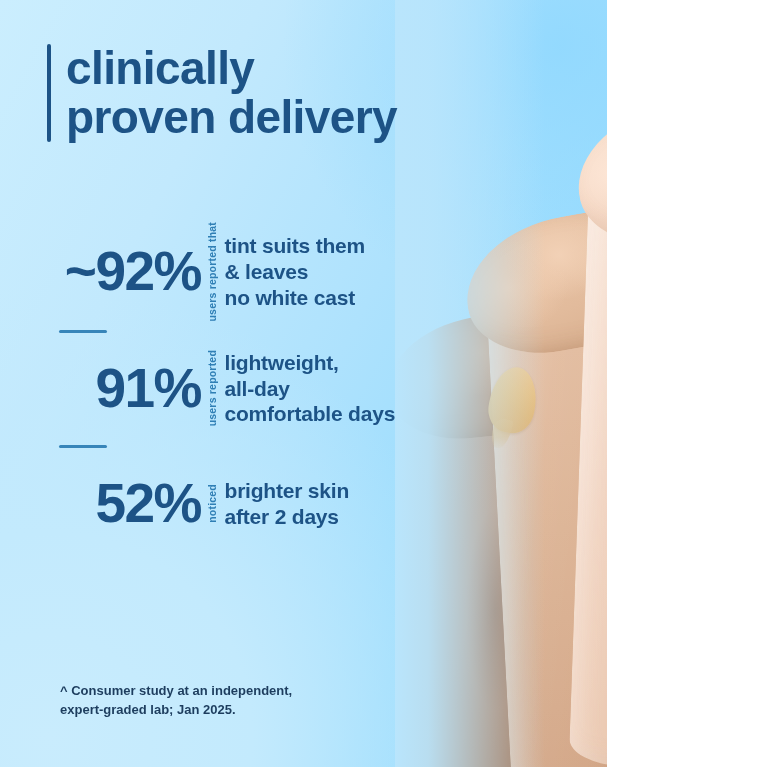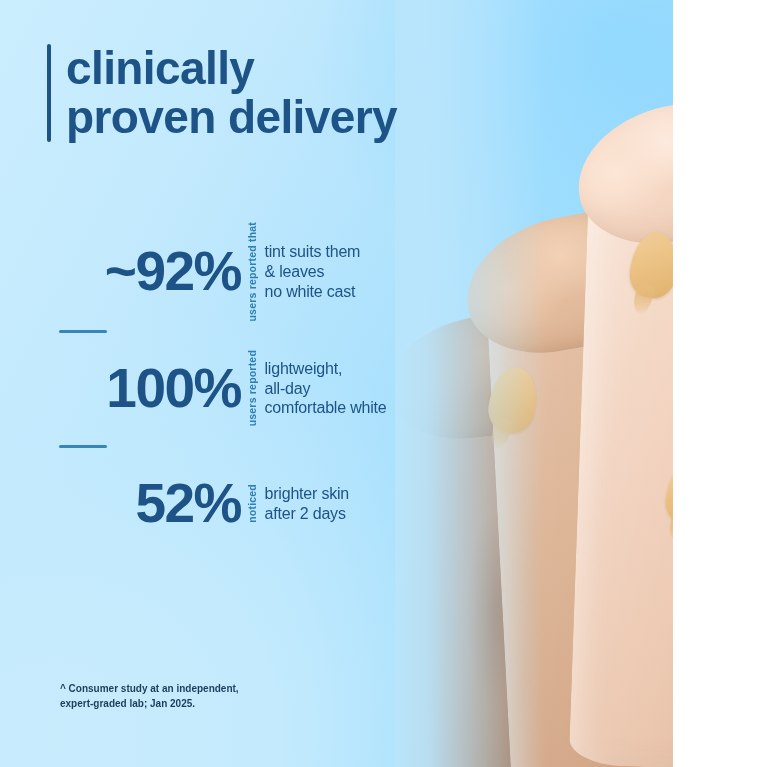--- a/index.html
+++ b/index.html
@@ -8,21 +8,21 @@
   }
   body {
     width: 767px;
     height: 767px;
     overflow: hidden;
     font-family: "Liberation Sans", sans-serif;
   }
 
   #canvas {
     position: relative;
-    width: 673px;
+    width: 607px;
     height: 767px;
     overflow: hidden;
     background: #bde7fc;
   }
 
   
   .bg-base {
     position: absolute;
     inset: 0;
     background:
@@ -211,21 +211,20 @@
     position: absolute;
     left: 0;
     top: 222px;
     width: 430px;
   }
 
   .stat-row {
     display: flex;
     align-items: center;
     min-height: 96px;
-    margin-left: 40px;
   }
   .stat-pct {
     width: 205px;
     text-align: right;
     color: #1d5386;
     font-size: 55px;
     font-weight: bold;
     letter-spacing: -1.5px;
     line-height: 1;
     padding-right: 4px;
@@ -237,42 +236,42 @@
     color: #2f7fb5;
     font-size: 10.5px;
     font-weight: bold;
     letter-spacing: 0.2px;
     line-height: 1;
     margin: 0 7px 0 2px;
     white-space: nowrap;
   }
   .stat-desc {
     color: #1d5386;
-    font-size: 16px;
-    font-weight: normal;
+    font-size: 21px;
+    font-weight: bold;
     line-height: 1.22;
     letter-spacing: -0.2px;
     white-space: pre-line;
   }
 
   .divider {
     width: 48px;
     height: 3px;
     background: #2f7fb5;
     border-radius: 2px;
     margin: 8px 0 8px 59px;
     opacity: 0.95;
   }
 
   .footnote {
     position: absolute;
     left: 60px;
     top: 682px;
     color: #1d3d5e;
-    font-size: 10px;
+    font-size: 13px;
     font-weight: bold;
     line-height: 1.45;
     white-space: pre-line;
   }
 </style>
 </head>
 <body>
 
 <div id="canvas">
 
@@ -312,25 +311,25 @@
       <div class="stat-pct">~92%</div>
       <div class="stat-vert">users reported that</div>
       <div class="stat-desc">tint suits them
 &amp; leaves
 no white cast</div>
     </div>
 
     <div class="divider"></div>
 
     <div class="stat-row">
-      <div class="stat-pct">100%</div>
+      <div class="stat-pct">91%</div>
       <div class="stat-vert">users reported</div>
       <div class="stat-desc">lightweight,
 all-day
-comfortable white</div>
+comfortable days</div>
     </div>
 
     <div class="divider"></div>
 
     <div class="stat-row">
       <div class="stat-pct">52%</div>
       <div class="stat-vert">noticed</div>
       <div class="stat-desc">brighter skin
 after 2 days</div>
     </div>

